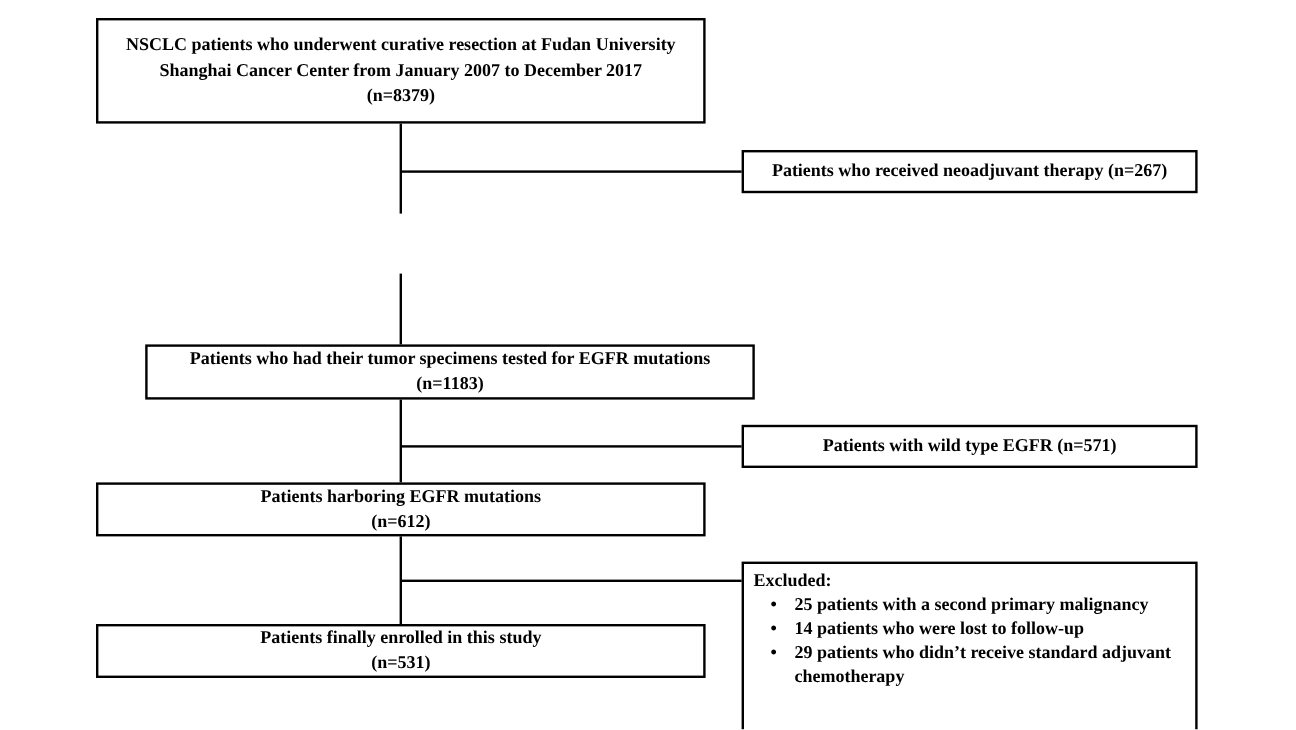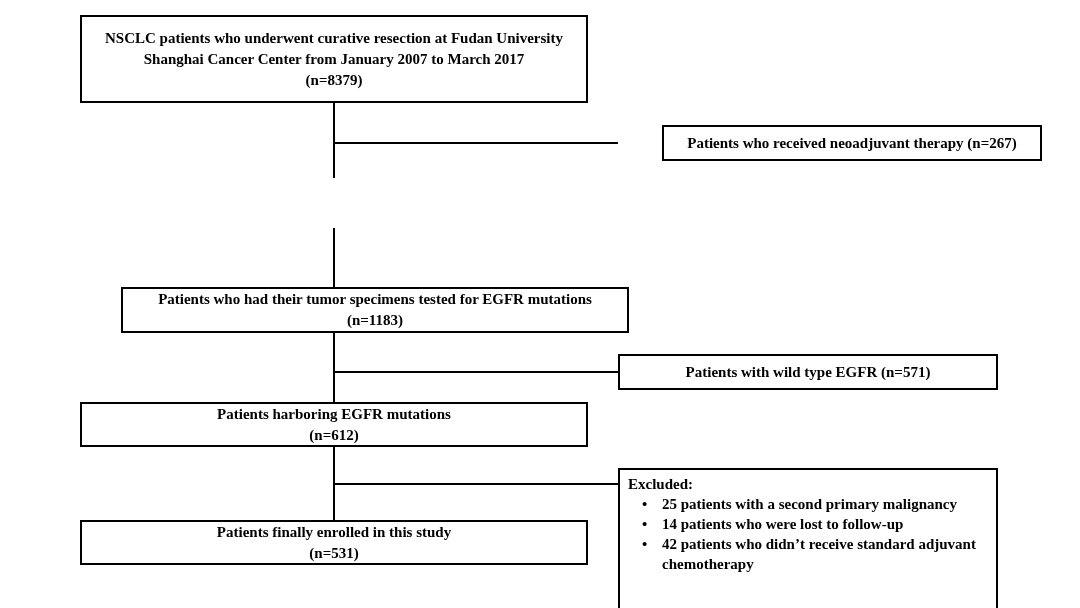--- a/index.html
+++ b/index.html
@@ -43,21 +43,21 @@
     line-height: 21px;
   }
   .side .box-text { line-height: 19px; }
 
   .b1 { top: 15px;  height: 88px; }
   .b2 { top: 178px; height: 50px; }
   .b3 { top: 287px; height: 46px; margin-left: 41px; }
   .b4 { top: 402px; height: 45px; text-align: center; }
   .b5 { top: 520px; height: 45px; }
 
-  .s1 { top: 125px; height: 36px; margin-left: 44px; }
+  .s1 { top: 125px; height: 36px; }
   .s2 { top: 354px; height: 36px; }
 
   .excl {
     left: 618px;
     top: 433px;
     width: 380px;
     height: 169px;
     padding: 4px 8px;
     text-align: left;
     margin-top: 35px;
@@ -85,21 +85,21 @@
   .h2 { left: 334px; top: 371px; width: 284px; height: 2px; }
   .h3 { left: 334px; top: 483px; width: 284px; height: 2px; }
 </style>
 </head>
 <body>
 
 <div class="canvas">
 
   <div class="box main b1">
     <span class="box-text">NSCLC patients who underwent curative resection at Fudan University
-Shanghai Cancer Center from January 2007 to March 2017
+Shanghai Cancer Center from January 2007 to December 2017
 (n=8379)</span>
   </div>
 
 
   <div class="box main b3">
     <span class="box-text">Patients who had their tumor specimens tested for EGFR mutations
 (n=1183)</span>
   </div>
 
   <div class="box main b4">
@@ -118,21 +118,21 @@
 
   <div class="box side s2">
     <span class="box-text">Patients with wild type EGFR (n=571)</span>
   </div>
 
   <div class="box excl">
     <div class="excl-title">Excluded:</div>
     <ul class="excl-list">
       <li>25 patients with a second primary malignancy</li>
       <li>14 patients who were lost to follow-up</li>
-      <li>42 patients who didn’t receive standard adjuvant chemotherapy</li>
+      <li>29 patients who didn’t receive standard adjuvant chemotherapy</li>
     </ul>
   </div>
 
   <div class="line v1"></div>
   <div class="line h1"></div>
   <div class="line v2"></div>
   <div class="line v3"></div>
   <div class="line h2"></div>
   <div class="line v4"></div>
   <div class="line h3"></div>

